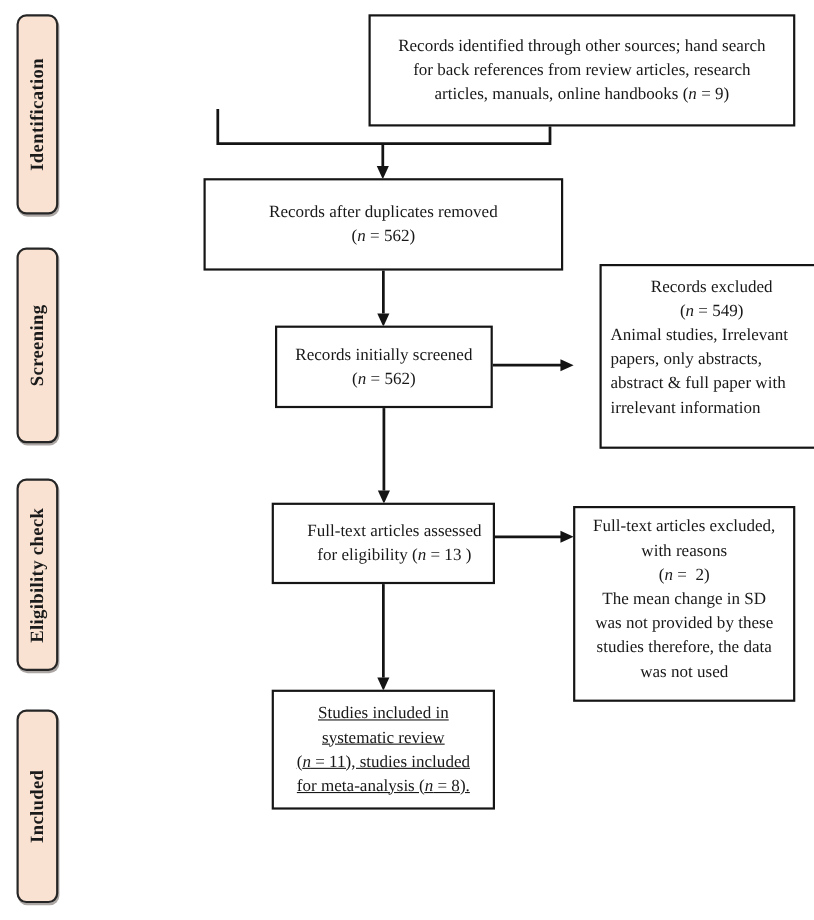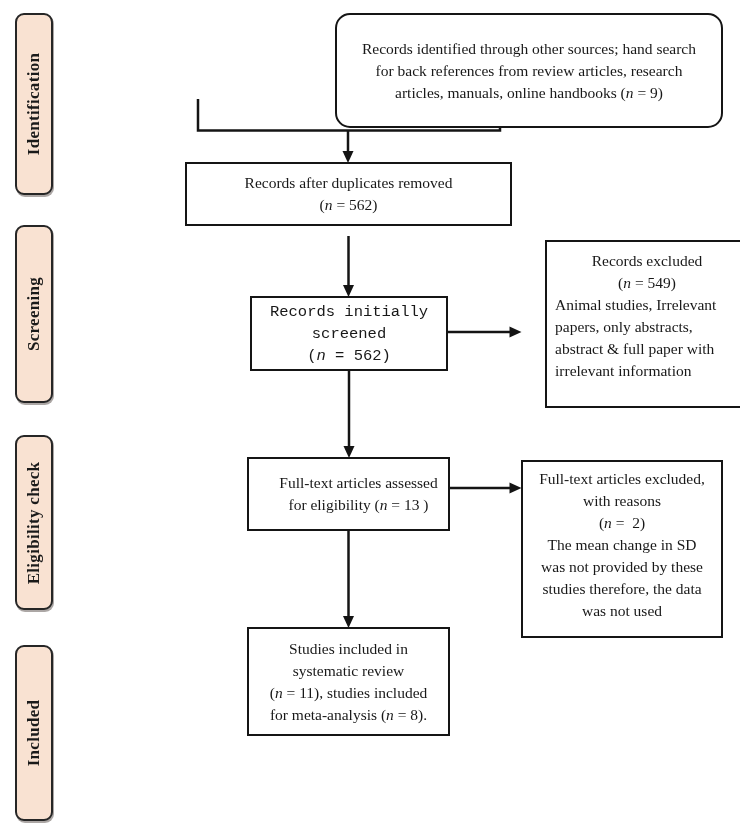--- a/index.html
+++ b/index.html
@@ -67,27 +67,27 @@
   .box-text.leftalign {
     text-align: left;
     align-self: flex-start;
   }
   #stage-identification { top: 13px;  height: 182px; }
   #stage-screening      { top: 225px; height: 178px; }
   #stage-eligibility    { top: 435px; height: 175px; }
   #stage-included       { top: 645px; height: 176px; }
 
   #box-database-search    { left: 65px;  top: 13px;  width: 233px; height: 88px;  }
-  #box-other-sources      { left: 335px; top: 13px;  width: 388px; height: 115px; border-radius: 15px;  }
-  #box-duplicates-removed { left: 185px; top: 162px; width: 327px; height: 64px;  }
-  #box-initially-screened { left: 250px; top: 296px; width: 198px; height: 75px; font-family: Liberation Mono, monospace;  }
+  #box-other-sources      { left: 335px; top: 13px;  width: 388px; height: 102px;  }
+  #box-duplicates-removed { left: 185px; top: 162px; width: 327px; height: 84px;  }
+  #box-initially-screened { left: 250px; top: 296px; width: 198px; height: 75px;  }
   #box-records-excluded   { left: 521px; top: 240px; width: 202px; height: 168px; padding: 8px 6px 0 8px; margin-left: 24px; }
   #box-fulltext-assessed  { left: 247px; top: 457px; width: 203px; height: 74px; padding-left: 20px;  }
   #box-fulltext-excluded  { left: 521px; top: 460px; width: 202px; height: 178px; padding: 6px 4px 0 4px; }
-  #box-included-studies   { left: 247px; top: 627px; width: 203px; height: 109px; }
+  #box-included-studies   { left: 247px; top: 627px; width: 203px; height: 109px; text-decoration: underline; }
 </style>
 </head>
 <body>
 
 <div class="canvas">
 
   <svg class="connectors" viewBox="0 0 740 836" xmlns="http://www.w3.org/2000/svg">
     <g stroke="#141414" stroke-width="2.5" fill="none">
       <path d="M198 99 L198 130.5 L500 130.5 L500 101"></path>
       <line x1="348" y1="130.5" x2="348" y2="151.5"></line>

